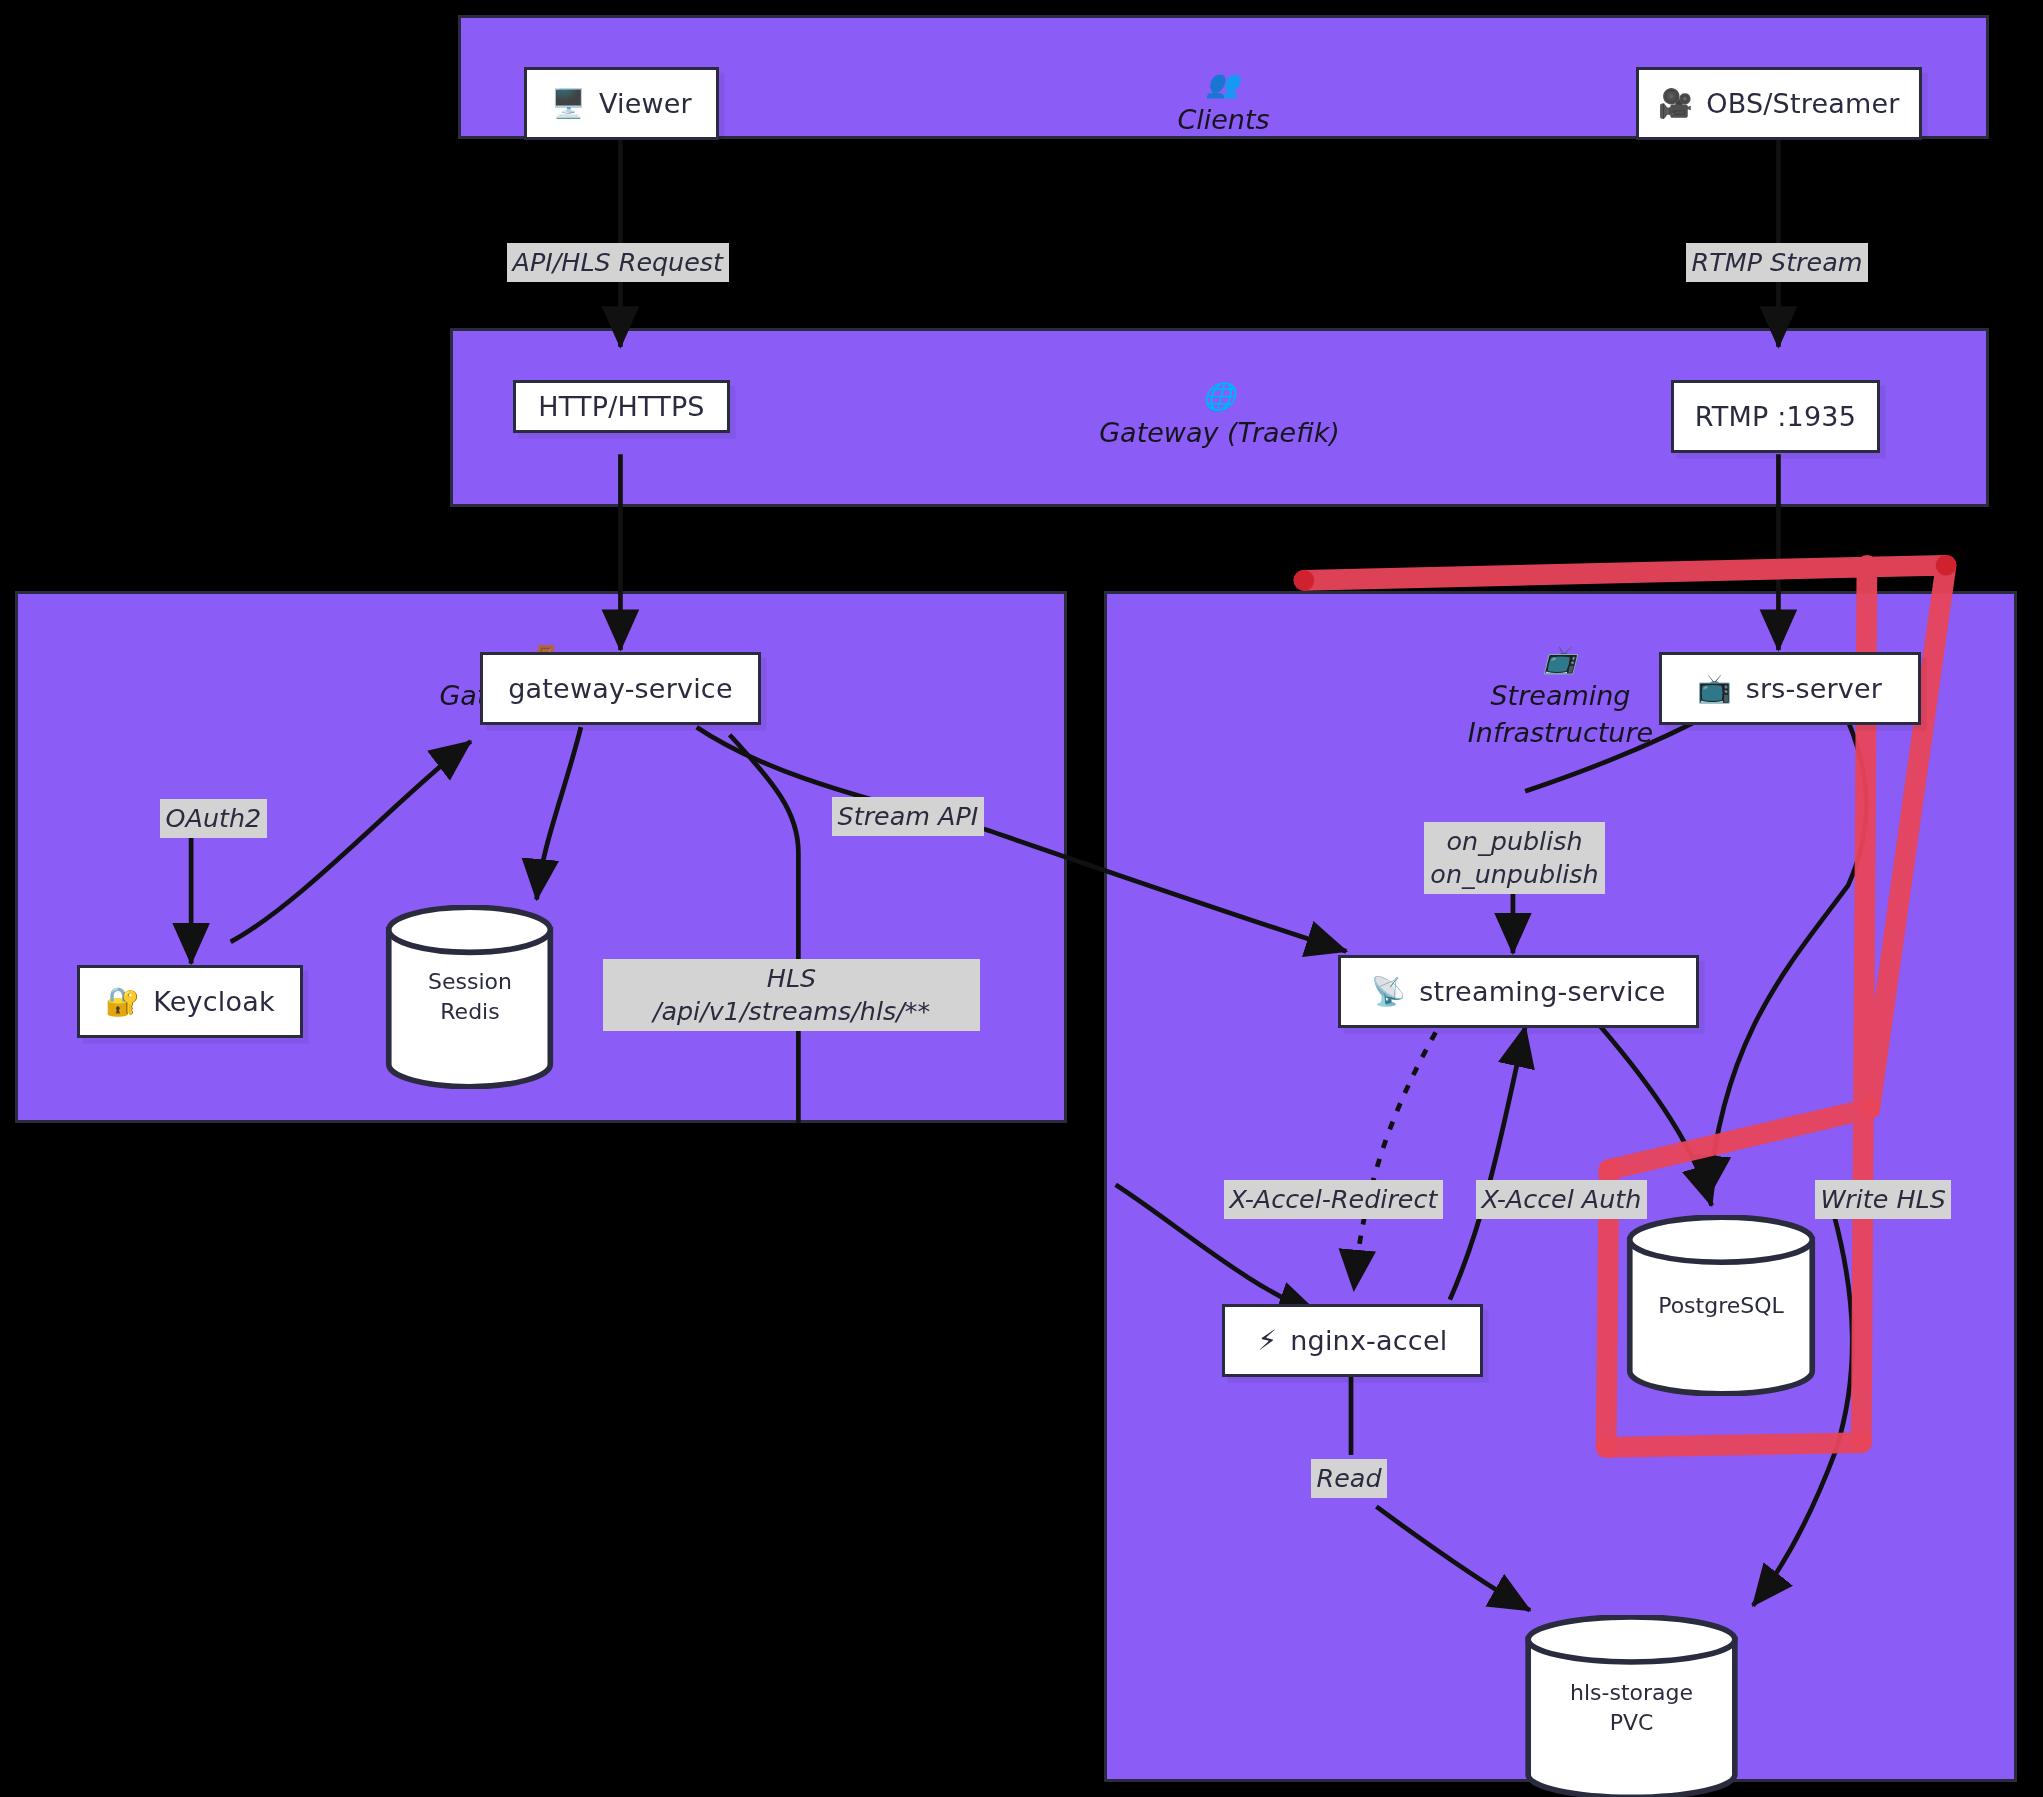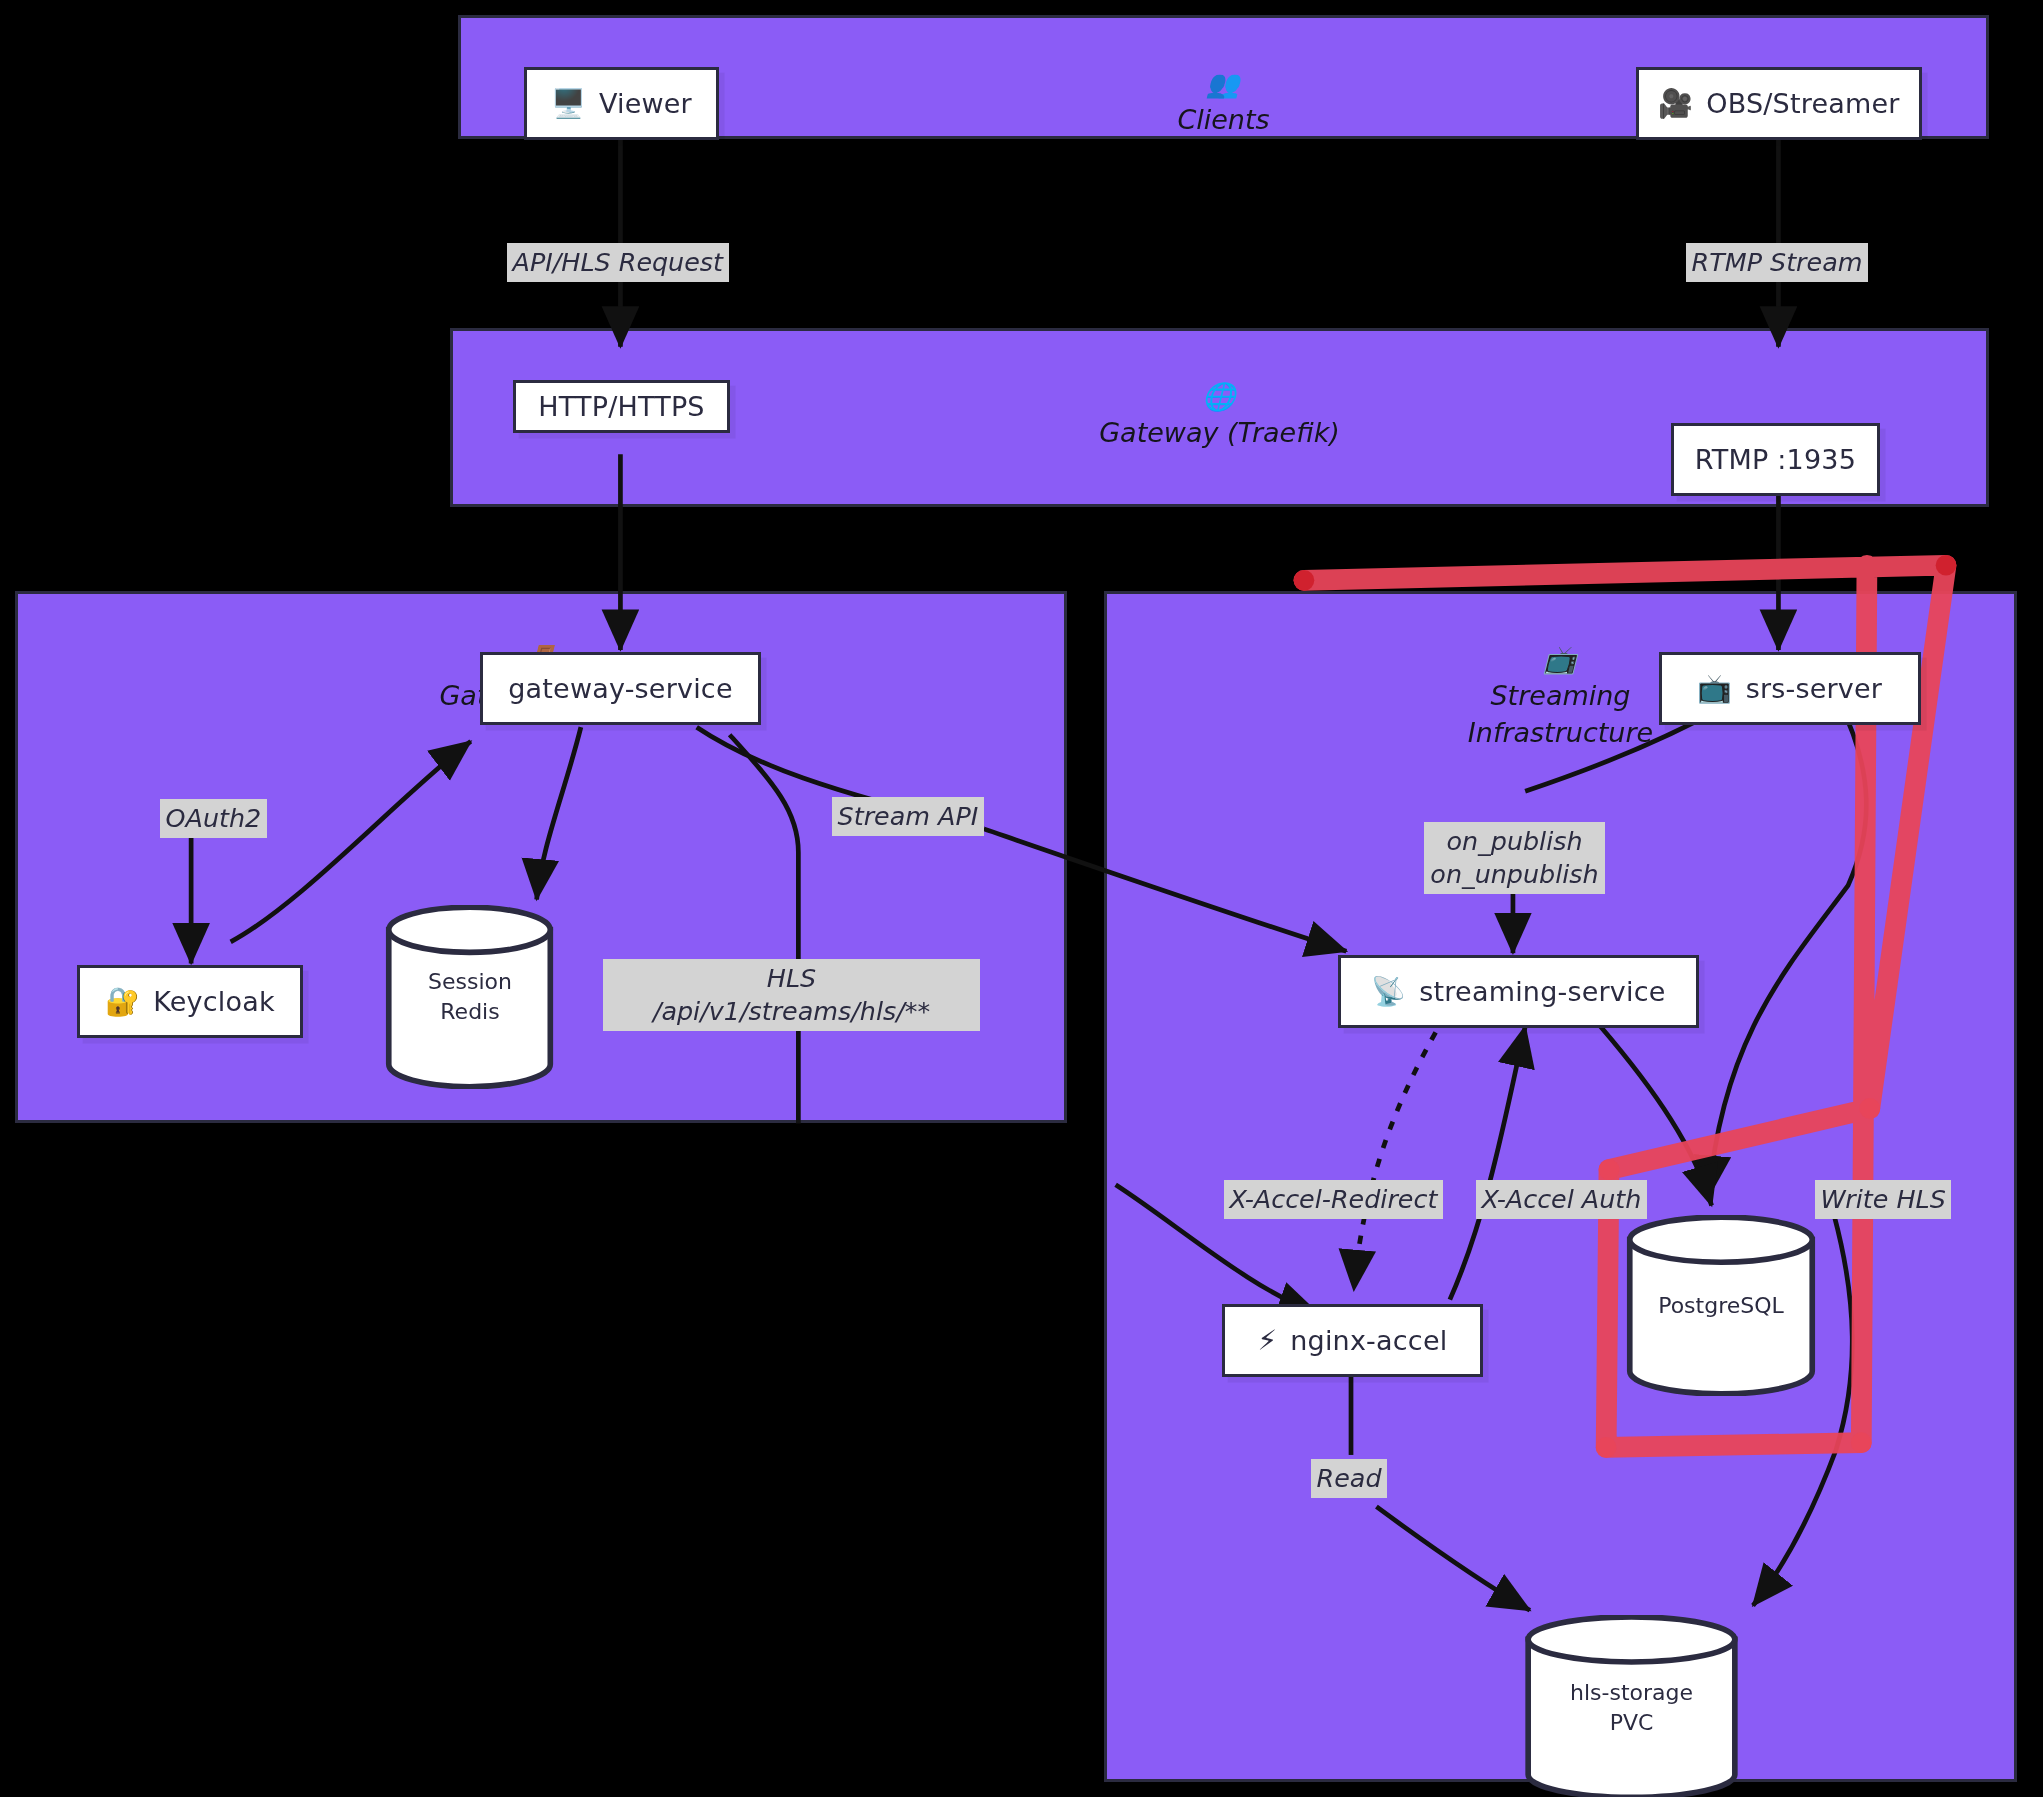--- a/index.html
+++ b/index.html
@@ -193,21 +193,21 @@
 
   <div class="node" style="left:1636px; top:67px; width:286px; height:73px;">
     <span class="emoji">🎥</span>
     <span class="node-label">OBS/Streamer</span>
   </div>
 
   <div class="node" style="left:513px; top:380px; width:217px; height:53px;">
     <span class="node-label">HTTP/HTTPS</span>
   </div>
 
-  <div class="node" style="left:1671px; top:380px; width:209px; height:73px;margin-top:43px;">
+  <div class="node" style="left:1671px; top:380px; width:209px; height:73px;">
     <span class="node-label">RTMP :1935</span>
   </div>
 
   <div class="node" style="left:480px; top:652px; width:281px; height:73px;">
     <span class="node-label">gateway-service</span>
   </div>
 
   <div class="node" style="left:77px; top:965px; width:226px; height:73px;">
     <span class="emoji">🔐</span>
     <span class="node-label">Keycloak</span>

